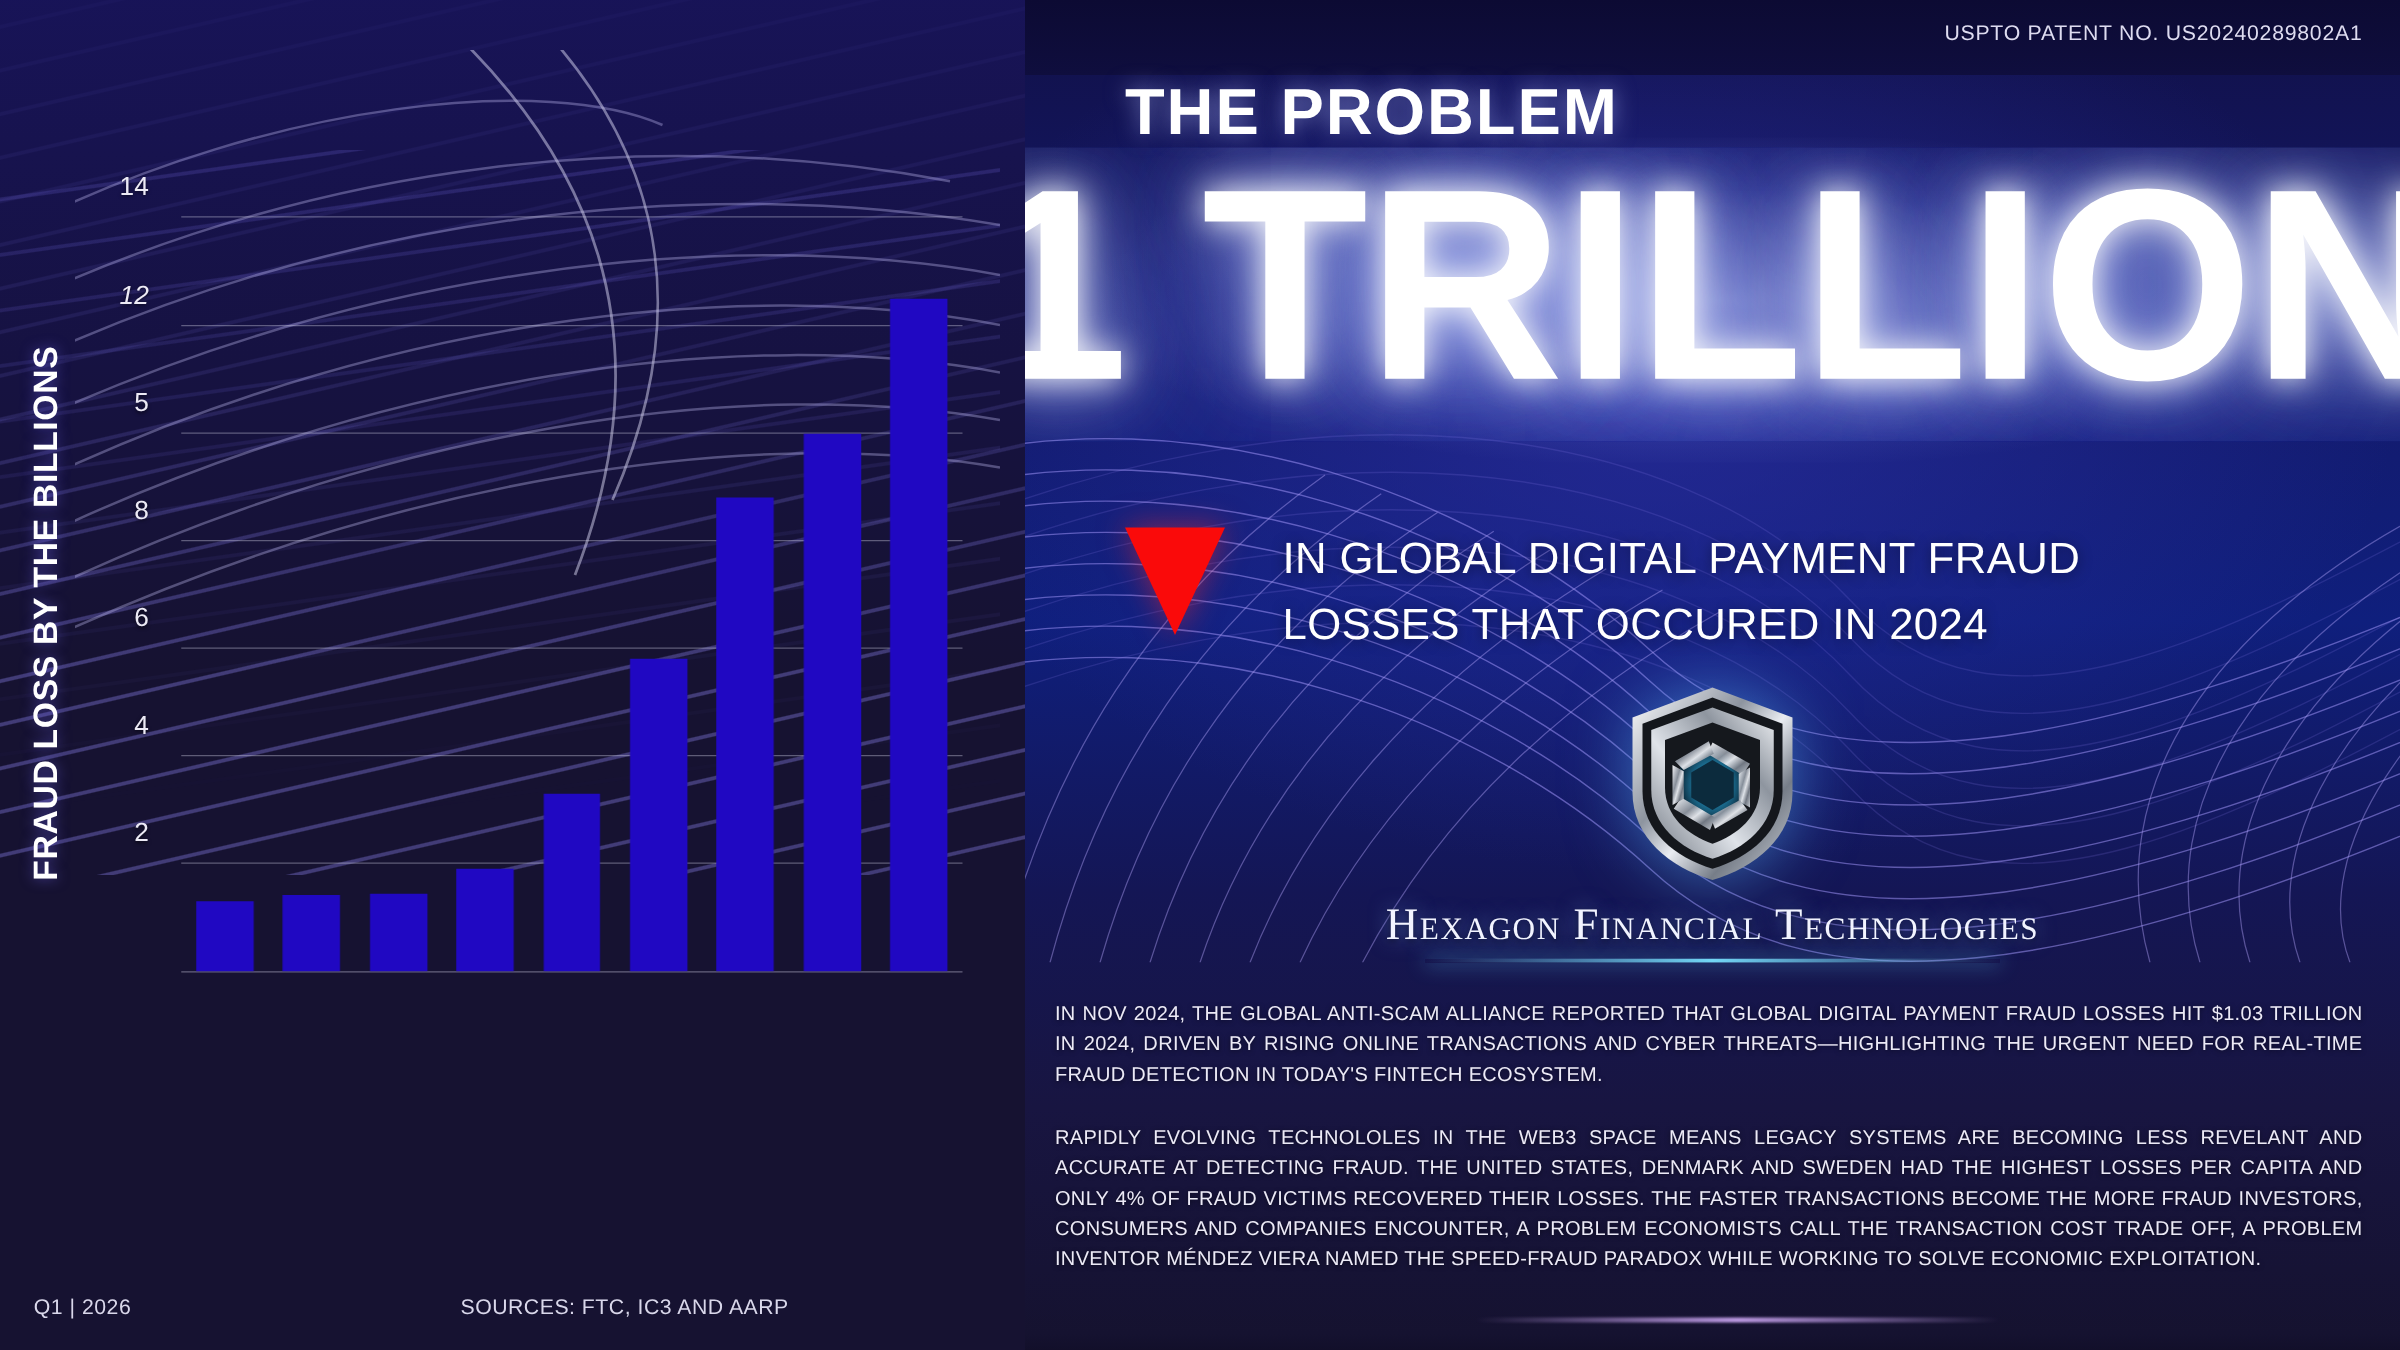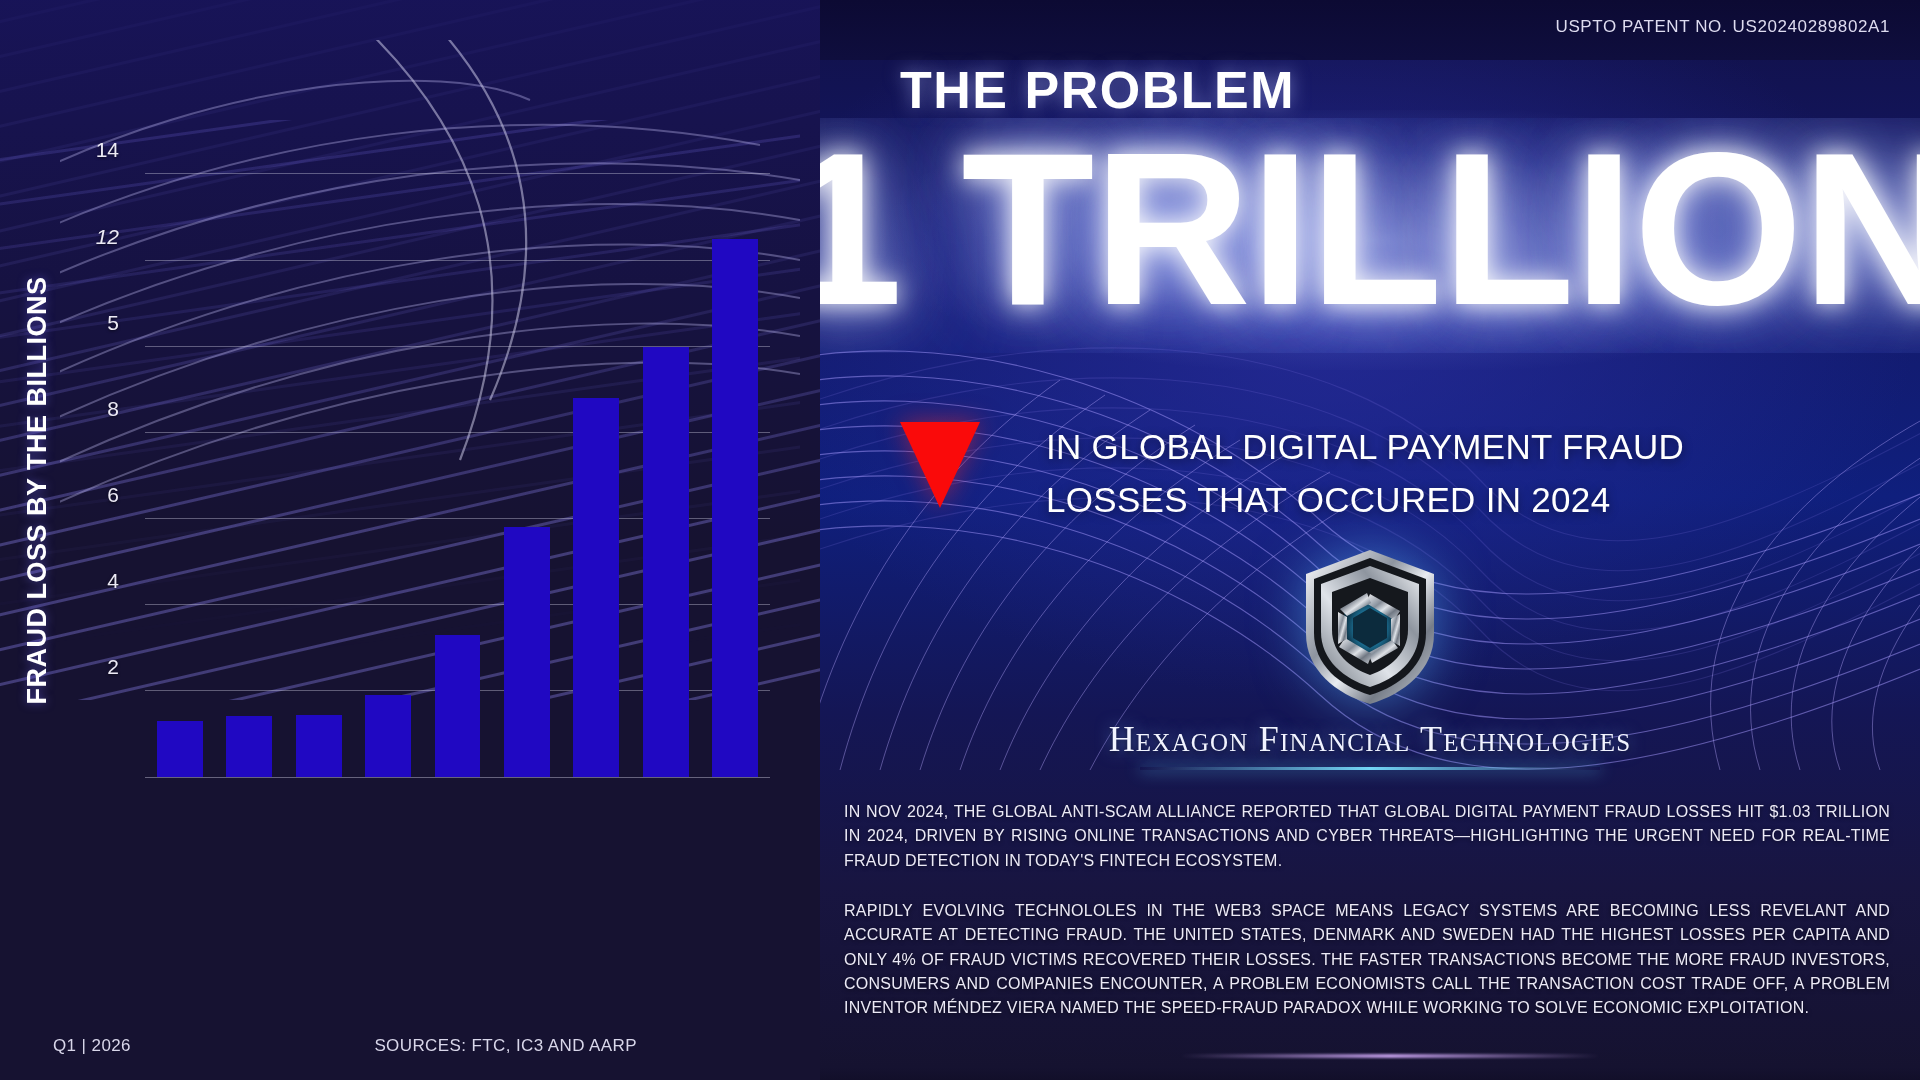--- a/index.html
+++ b/index.html
@@ -120,23 +120,23 @@
     position: absolute; left: 95px; top: 880px; width: 680px;
     text-align: center;
     color: #f4f3fa;
     font-family: "Liberation Sans Narrow", "Liberation Sans", sans-serif;
     font-size: 35px; font-weight: 700; line-height: 1.18;
     letter-spacing: .4px;
     text-shadow: 0 2px 10px rgba(0,0,0,.55);
     z-index: 6;
   }
   #left-footer {
-    position: absolute; left: 16px; bottom: 24px; width: 820px;
+    position: absolute; left: 0; bottom: 24px; width: 820px;
     display: flex; align-items: center;
-    padding: 0 37px;
+    padding: 0 27px;
     z-index: 6;
   }
   #quarter-label { color: #d9d7ea; font-size: 17px; letter-spacing: .4px; }
   #sources-label { color: #d9d7ea; font-size: 17px; letter-spacing: .4px; margin-left: auto; margin-right: 162px; }
 
   
   #right-panel {
     position: absolute; left: 820px; top: 0; width: 1100px; height: 1080px;
     overflow: hidden;
     background:
@@ -179,21 +179,21 @@
       0 0 170px rgba(110,130,255,.45);
   }
   #headline-glow {
     position: absolute; left: 60px; top: 110px; width: 990px; height: 260px;
     background: radial-gradient(ellipse at center, rgba(225,232,255,.42) 0%, rgba(150,170,255,.14) 48%, rgba(0,0,0,0) 74%);
     z-index: 11; pointer-events: none;
   }
 
   #sub-row {
     position: absolute; left: 80px; top: 420px; width: 950px;
-    display: flex; align-items: flex-start; gap: 66px;
+    display: flex; align-items: flex-start; gap: 46px;
     z-index: 12;
   }
   #red-triangle {
     width: 0; height: 0; flex: 0 0 auto;
     border-left: 40px solid transparent;
     border-right: 40px solid transparent;
     border-top: 86px solid #fa0a0a;
     margin-top: 2px;
     filter: drop-shadow(0 0 12px rgba(255,40,40,.5));
   }

